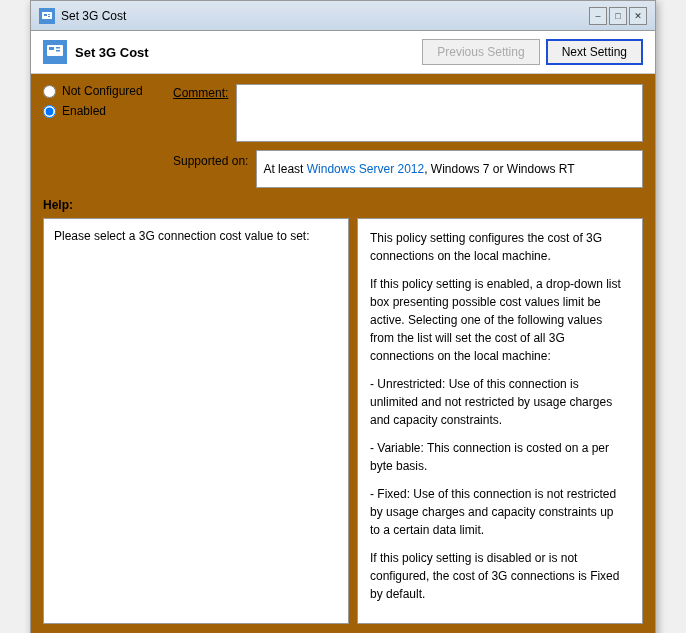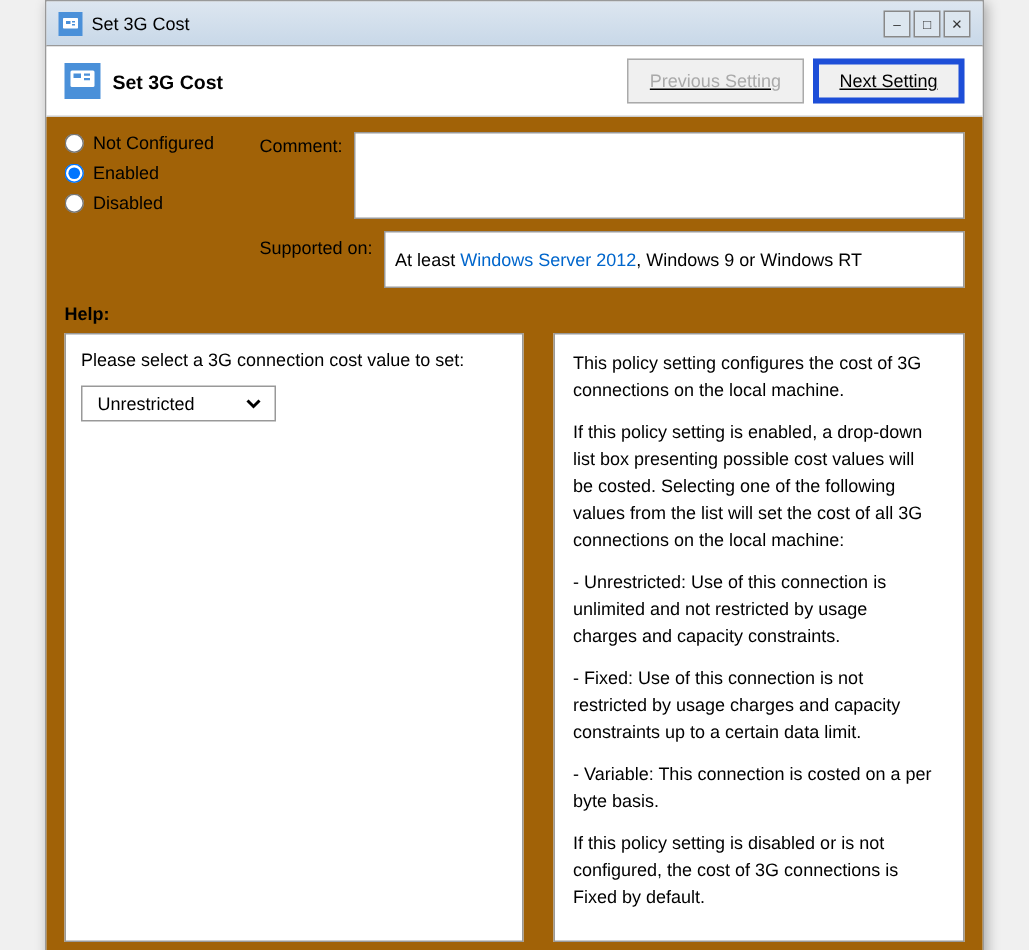--- a/index.html
+++ b/index.html
@@ -86,34 +86,33 @@
       font-weight: bold;
     }
     .header-title {
       font-size: 13px;
       font-weight: 600;
       color: #000;
     }
     .header-buttons {
       display: flex;
       gap: 6px;
-      text-decoration: underline;
     }
     .nav-btn {
       padding: 4px 14px;
       background: #f0f0f0;
       border: 1px solid #aaa;
       font-size: 12px;
       cursor: pointer;
       color: #555;
     }
     .nav-btn:disabled { color: #aaa; cursor: default; }
     .nav-btn.active {
       background: #f0f0f0;
-      border: 4px solid #1d4ed8;
+      border: 2px solid #1d4ed8;
       color: #000;
     }
 
     .content {
       padding: 10px 12px;
       background: #a16207;
     }
 
     .radio-section {
       display: flex;
@@ -146,20 +145,21 @@
       display: flex;
       align-items: flex-start;
       margin-bottom: 8px;
     }
     .comment-label {
       font-size: 12px;
       color: #000;
       margin-right: 8px;
       padding-top: 2px;
       white-space: nowrap;
+      text-decoration: underline;
     }
     .comment-textarea {
       flex: 1;
       height: 58px;
       border: 1px solid #999;
       font-size: 11px;
       padding: 2px;
       resize: none;
       background: white;
     }
@@ -203,21 +203,21 @@
     }
     .options-label {
       width: 310px;
     }
     .help-label {
       flex: 1;
     }
 
     .bottom-panels {
       display: flex;
-      gap: 20px;
+      gap: 8px;
       margin-bottom: 10px;
     }
 
     .options-panel {
       width: 306px;
       border: 1px solid #999;
       background: white;
       padding: 10px;
       min-height: 320px;
     }
@@ -350,66 +350,55 @@
 
       <div class="radio-section">
         <label class="radio-item">
           <input type="radio" name="config" value="not_configured" style="">
           <span class="radio-label">Not Configured</span>
         </label>
         <label class="radio-item">
           <input type="radio" name="config" value="enabled" checked="" style="">
           <span class="radio-label">Enabled</span>
         </label>
-        <label class="radio-item">
-          <input type="radio" name="config" value="disabled" style="">
-          <span class="radio-label">Disabled</span>
-        </label>
       </div>
 
       <div class="right-panels">
         <div class="comment-section">
           <span class="comment-label">Comment:</span>
           <textarea class="comment-textarea" style=""></textarea>
         </div>
         <div class="supported-section">
           <span class="supported-label">Supported on:</span>
           <div class="supported-box">
             <span>
-              <span>At least </span><a href="#" class="supported-link">Windows Server 2012</a><span>, Windows 9 or Windows RT</span>
+              <span>At least </span><a href="#" class="supported-link">Windows Server 2012</a><span>, Windows 7 or Windows RT</span>
             </span>
           </div>
         </div>
       </div>
     </div>
 
     <div class="divider-row">
       <div class="section-label help-label">Help:</div>
     </div>
 
     <div class="bottom-panels">
 
       <div class="options-panel">
         <div class="options-prompt">Please select a 3G connection cost value to set:</div>
-        <div class="dropdown">
-          <select>
-            <option value="Unrestricted" selected="">Unrestricted</option>
-            <option value="Fixed">Fixed</option>
-            <option value="Variable">Variable</option>
-          </select>
-        </div>
       </div>
 
       <div class="help-panel">
         <div class="help-content">
           <p>This policy setting configures the cost of 3G connections on the local machine.</p>
-          <p>If this policy setting is enabled, a drop-down list box presenting possible cost values will be costed.  Selecting one of the following values from the list will set the cost of all 3G connections on the local machine:</p>
+          <p>If this policy setting is enabled, a drop-down list box presenting possible cost values limit be active.  Selecting one of the following values from the list will set the cost of all 3G connections on the local machine:</p>
           <p>- Unrestricted: Use of this connection is unlimited and not restricted by usage charges and capacity constraints.</p>
+          <p>- Variable: This connection is costed on a per byte basis.</p>
           <p>- Fixed: Use of this connection is not restricted by usage charges and capacity constraints up to a certain data limit.</p>
-          <p>- Variable: This connection is costed on a per byte basis.</p>
           <p>If this policy setting is disabled or is not configured, the cost of 3G connections is Fixed by default.</p>
         </div>
       </div>
     </div>
   </div>
 
   <div class="footer">
     <button class="footer-btn">OK</button>
     <button class="footer-btn">Cancel</button>
     <button class="footer-btn apply">Apply</button>

